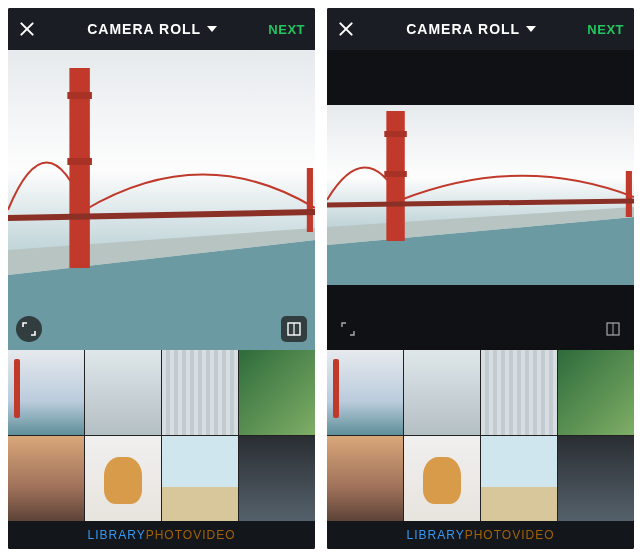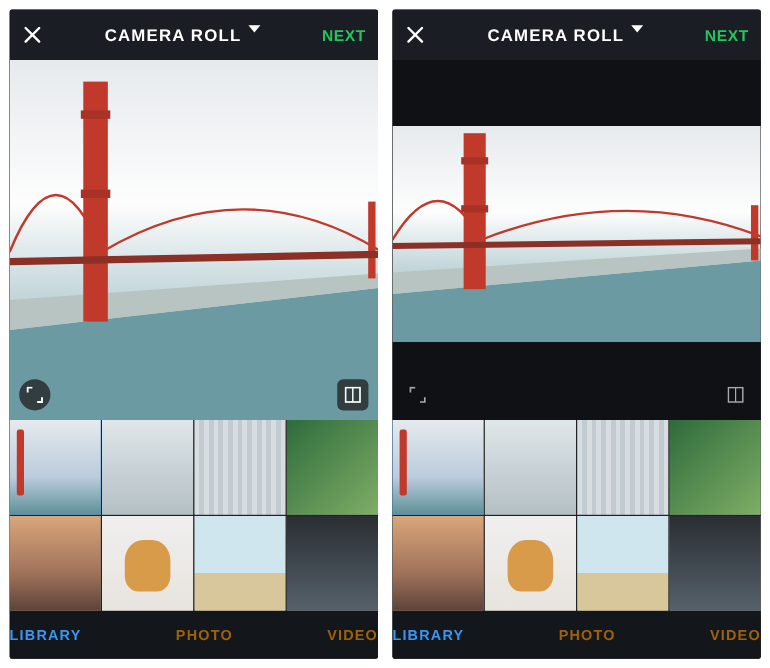--- a/index.html
+++ b/index.html
@@ -24,21 +24,21 @@
       color:#fff;
     }
     .topbar .close { width:18px;height:18px; position:relative; cursor:pointer;}
     .topbar .close::before,.topbar .close::after{
       content:"";position:absolute;left:50%;top:50%;width:18px;height:2px;background:#fff;border-radius:1px;
     }
     .topbar .close::before{transform:translate(-50%,-50%) rotate(45deg);}
     .topbar .close::after{transform:translate(-50%,-50%) rotate(-45deg);}
     .topbar .title {
       font-size:14px; font-weight:700; letter-spacing:1px;
-      display:flex; gap:6px; cursor:pointer;
+      display:flex; align-items:center; gap:6px; cursor:pointer;
     }
     .chevdown{display:inline-block;width:0;height:0;border-left:5px solid transparent;border-right:5px solid transparent;border-top:6px solid #fff;}
     .topbar .next { color:#22c55e; font-size:13px; font-weight:600; cursor:pointer; letter-spacing:.5px;}
     .preview { position:relative; background:#0f1114; overflow:hidden; }
     .phone.left .preview{ height:300px;}
     .phone.right .preview{ height:300px;}
     .bridge {
       position:absolute; left:0; right:0;
     }
     .phone.left .bridge{ top:0; bottom:0;}
@@ -58,23 +58,23 @@
     .gallery{
       flex:1; display:grid;
       grid-template-columns:repeat(4,1fr);
       grid-template-rows:repeat(2,1fr);
       gap:1px; background:#222;
     }
     .thumb{background:#888;position:relative;overflow:hidden;}
     .thumb.selected{outline:2px solid #3897f0;outline-offset:-2px;}
     .thumb .mini{position:absolute;inset:0;}
     .bottombar{
-      height:40px; background:#13161b;
-      display:flex; align-items:center; justify-content:space-between;
-      font-size:12px; font-weight:700; letter-spacing:1px;
+      height:28px; background:#13161b;
+      display:flex; align-items:center; justify-content:center;
+      font-size:12px; font-weight:400; letter-spacing:1px;
     }
     .tab{color:#a16207;cursor:pointer;}
     .tab.active{color:#3897f0;}
     
     .t-bridge{background:linear-gradient(#e6eaed,#bcd 60%,#5e8f98 100%);}
     .t-bridge::after{content:"";position:absolute;left:8%;top:10%;width:8%;height:70%;background:#c0392b;border-radius:2px;}
     .t-boats{background:linear-gradient(#dfe7ea,#b4bfc4);}
     .t-build{background:repeating-linear-gradient(90deg,#d7dde0 0 4px,#c2cbd0 4px 8px);}
     .t-plants{background:linear-gradient(135deg,#2e6b3b,#7fae66);}
     .t-sunset{background:linear-gradient(#d9a77a,#a0725a 60%,#5d4338);}

